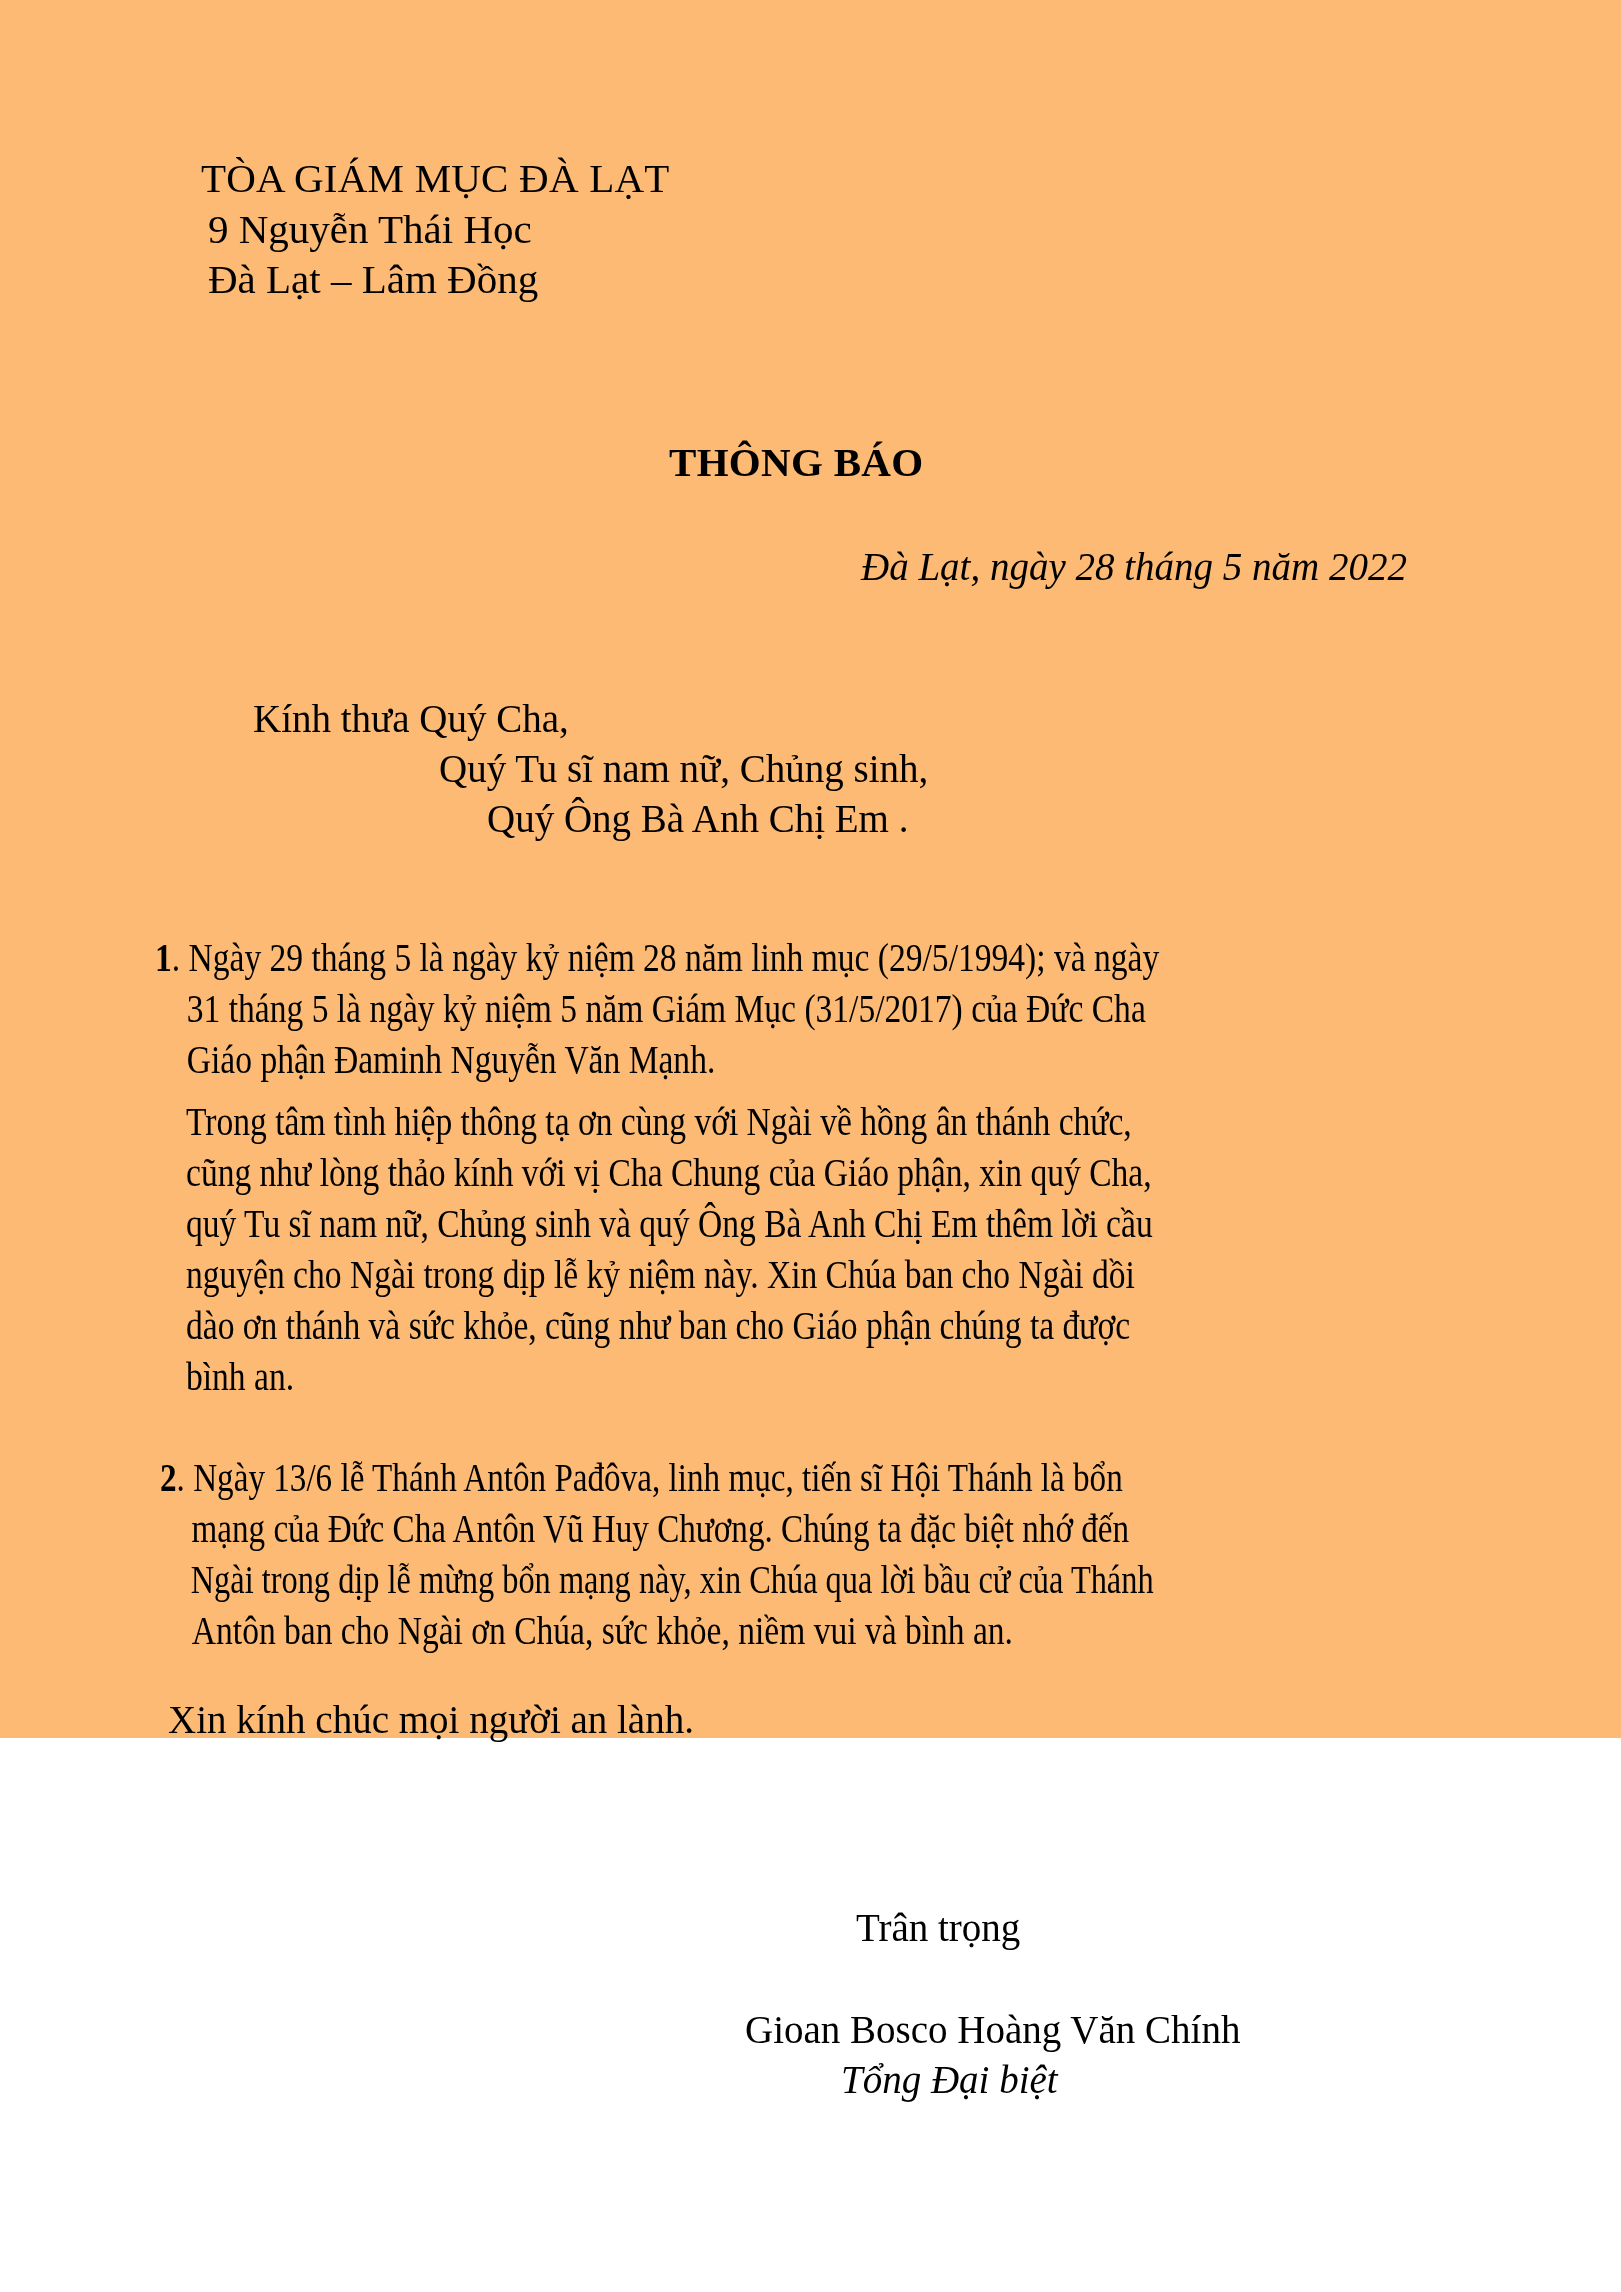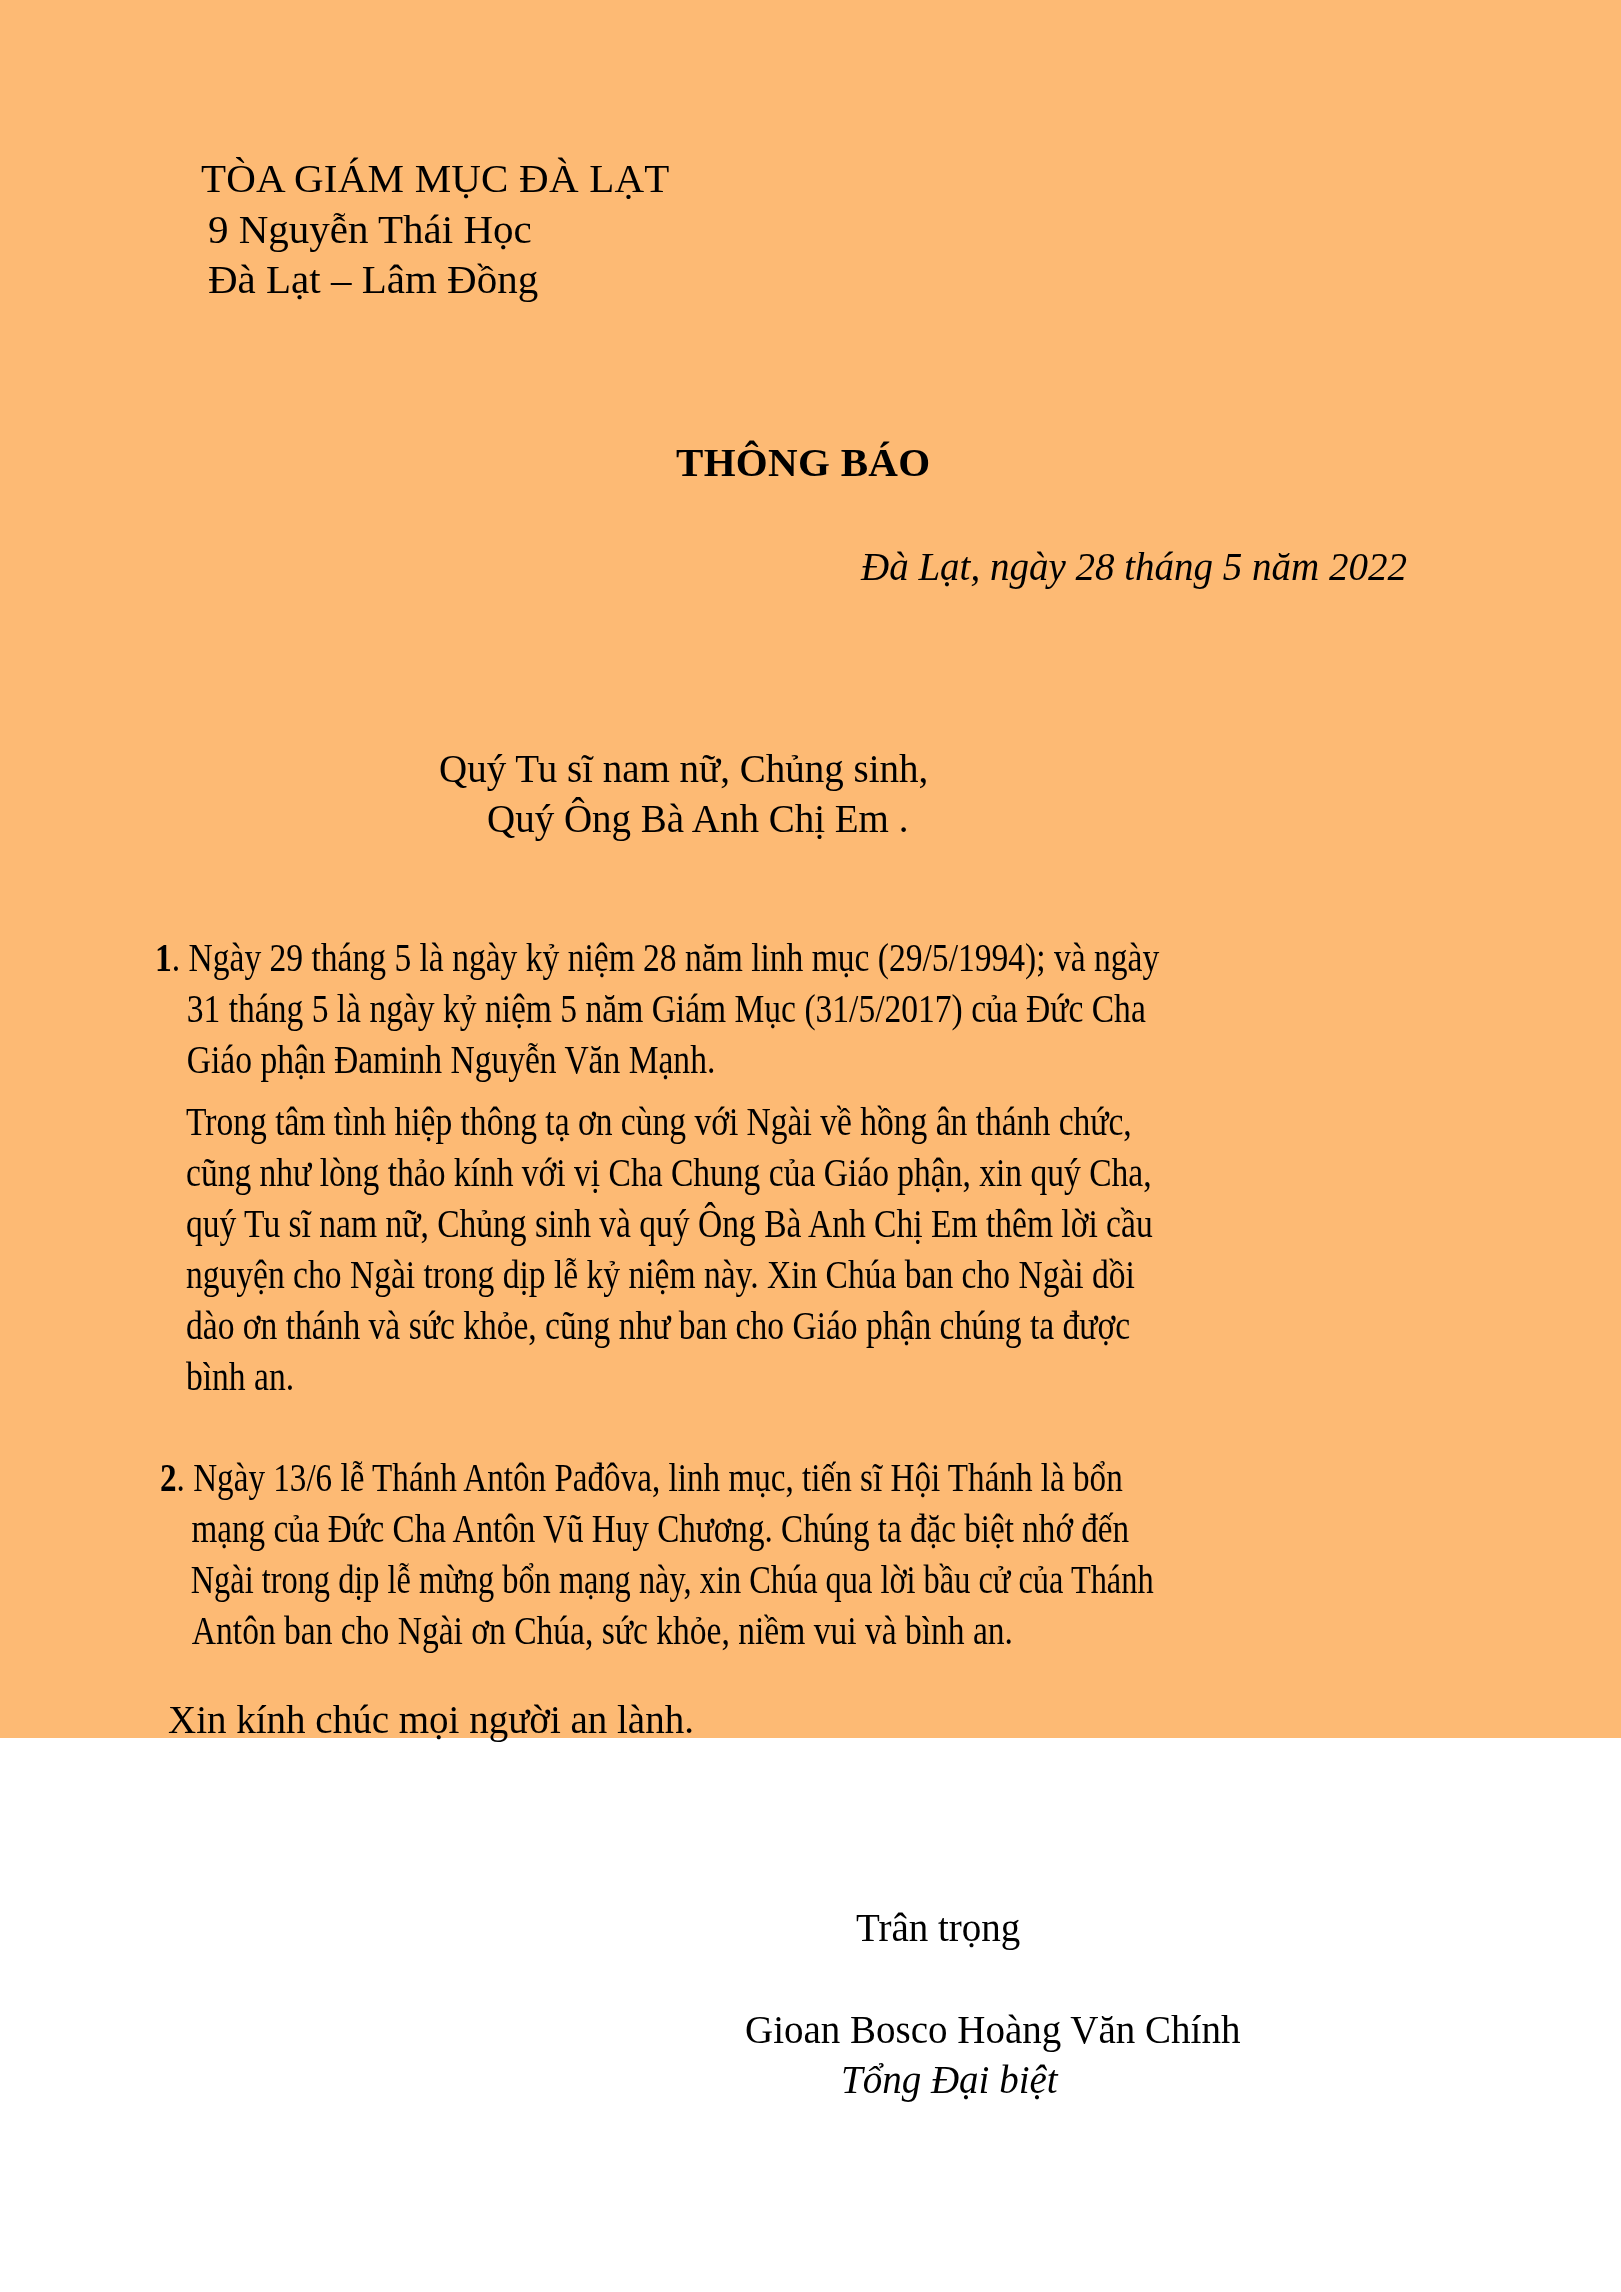--- a/index.html
+++ b/index.html
@@ -22,21 +22,21 @@
       height: 1738px;
       background: #fdba74;
     }
     .abs { position: absolute; white-space: nowrap; }
 
     
     .hdr-org { left: 201px; top: 153px; font-size: 41px; line-height: 51px; letter-spacing: 0.2px; }
     .hdr-addr1 { left: 208px; top: 204px; font-size: 41px; line-height: 51px; }
     .hdr-addr2 { left: 208px; top: 254px; font-size: 41px; line-height: 51px; }
 
-    .title { left: 669px; top: 437px; font-size: 41px; line-height: 51px; font-weight: bold; letter-spacing: 0.3px; margin-left: 7px; }
+    .title { left: 669px; top: 437px; font-size: 41px; line-height: 51px; font-weight: bold; letter-spacing: 0.3px; }
 
     .date { left: 861px; top: 541px; font-size: 39px; line-height: 51px; font-style: italic; }
 
     
     .sal1 { left: 253px; top: 693px; font-size: 39px; line-height: 51px; }
     .sal2 { left: 439px; top: 743px; font-size: 39px; line-height: 51px; }
     .sal3 { left: 439px; top: 793px; font-size: 39px; line-height: 51px; margin-left: 48px; }
 
     
     .para {
@@ -70,20 +70,21 @@
 <div class="page">
 
   <div class="abs hdr-org">TÒA GIÁM MỤC ĐÀ LẠT</div>
   <div class="abs hdr-addr1">9 Nguyễn Thái Học</div>
   <div class="abs hdr-addr2">Đà Lạt – Lâm Đồng</div>
 
   <div class="abs title">THÔNG BÁO</div>
 
   <div class="abs date">Đà Lạt, ngày 28 tháng 5 năm 2022</div>
 
+  <div class="abs sal1">Kính thưa Quý Cha,</div>
   <div class="abs sal2">Quý Tu sĩ nam nữ, Chủng sinh,</div>
   <div class="abs sal3">Quý Ông Bà Anh Chị Em .</div>
 
   <div class="para p1">
     <span class="line" style="transform: scaleX(0.86);"><span class="num">1</span><span>. Ngày 29 tháng 5 là ngày kỷ niệm 28 năm linh mục (29/5/1994); và ngày</span></span>
     <span class="line indent" style="transform: scaleX(0.86);">31 tháng 5 là ngày kỷ niệm 5 năm Giám Mục (31/5/2017) của Đức Cha</span>
     <span class="line indent" style="transform: scaleX(0.86);">Giáo phận Đaminh Nguyễn Văn Mạnh.</span>
   </div>
 
   <div class="para p1b">

